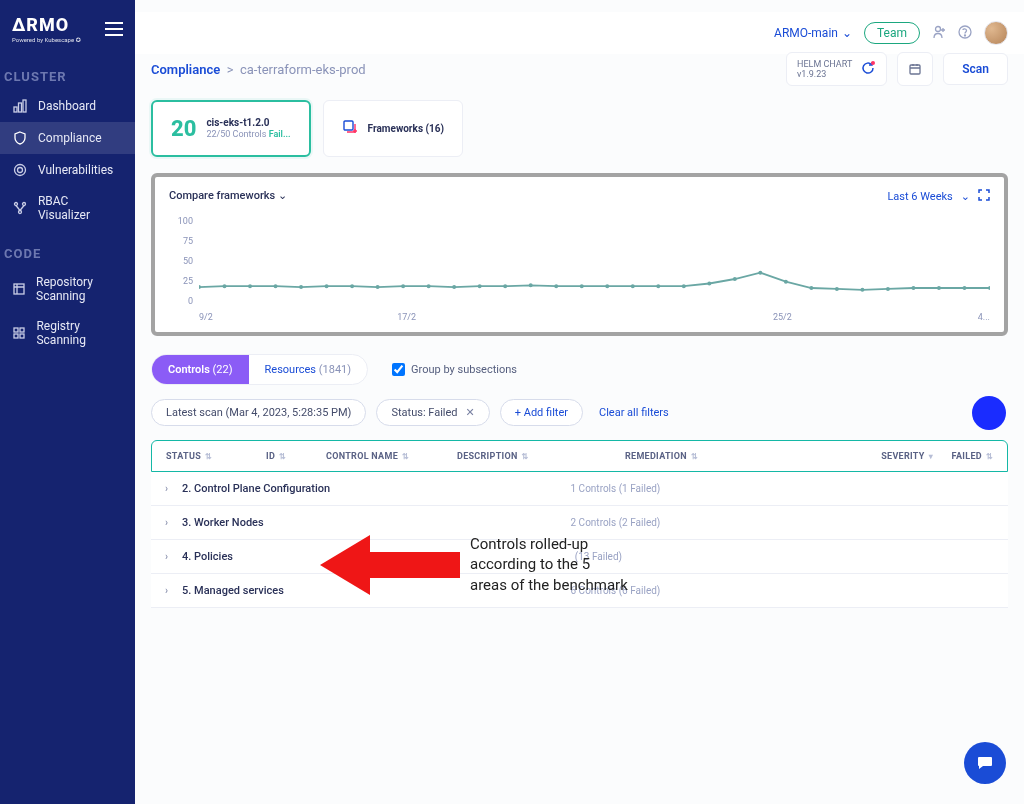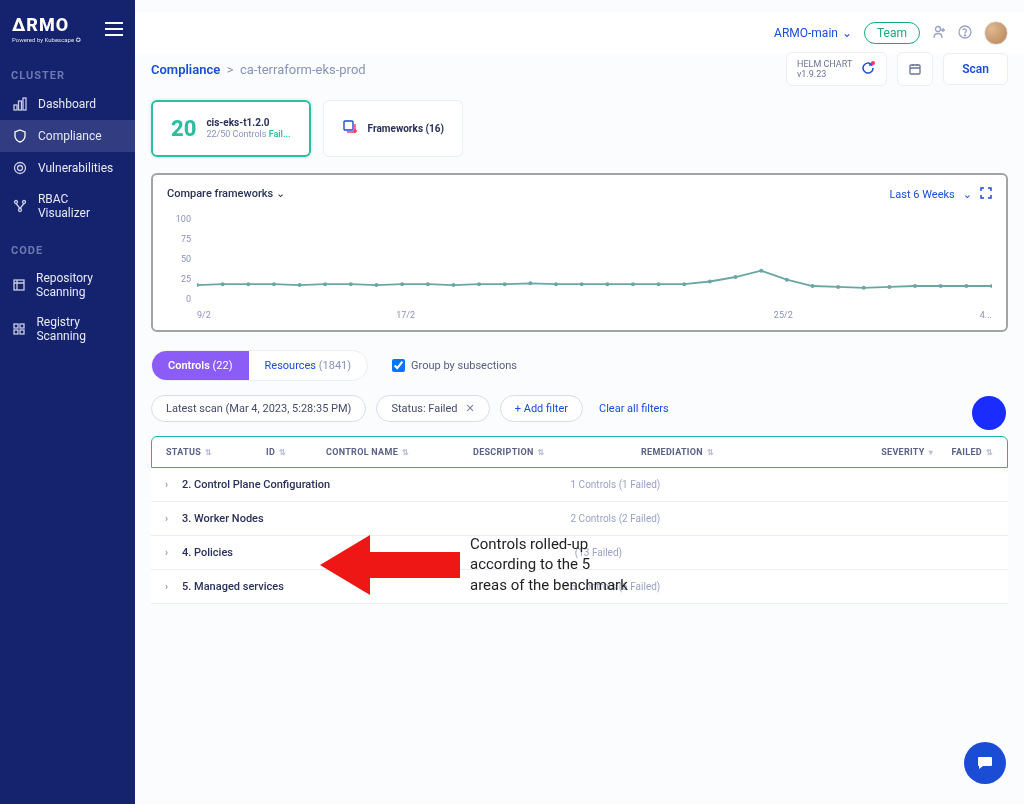--- a/index.html
+++ b/index.html
@@ -4,21 +4,21 @@
 <style>
 * { box-sizing: border-box; margin: 0; padding: 0; }
 body { font-family: -apple-system, BlinkMacSystemFont, "Segoe UI", Roboto, Helvetica, Arial, sans-serif; background: #fbfcfd; width: 1024px; height: 804px; overflow: hidden; position: relative; }
 
 .sidebar { position: absolute; left: 0; top: 0; width: 135px; height: 100%; background: #15236f; color: #fff; padding: 0; }
 .logo-block { padding: 14px 12px 10px 12px; display: flex; align-items: center; justify-content: space-between; }
 .logo-text { font-weight: 800; font-size: 18px; letter-spacing: 1px; }
 .logo-sub { font-size: 6px; opacity: .85; margin-top: 1px; }
 .hamburger { width: 18px; height: 14px; display: flex; flex-direction: column; justify-content: space-between; cursor: pointer; }
 .hamburger span { height: 2px; background: #fff; display: block; }
-.nav-section-label { font-size: 11px; font-weight: 700; color: #6d78b0; letter-spacing: 1px; padding: 16px 14px 6px 11px; }
+.nav-section-label { font-size: 13px; font-weight: 700; color: #6d78b0; letter-spacing: 1px; padding: 16px 14px 6px 4px; }
 .nav-item { display: flex; align-items: center; gap: 10px; padding: 8px 12px; font-size: 12px; color: #e6e8f5; cursor: pointer; }
 .nav-item.active { background: rgba(255,255,255,.12); }
 .nav-item .ic { width: 16px; height: 16px; display: inline-flex; align-items: center; justify-content: center; }
 
 .topbar { position: absolute; left: 135px; right: 0; top: 12px; height: 42px; background: #fff; display: flex; align-items: center; padding: 0 16px; gap: 12px; justify-content: flex-end; }
 .org-switch { color: #1a4cd6; font-size: 12px; display: flex; align-items: center; gap: 4px; cursor: pointer; }
 .team-pill { border: 1px solid #1ba77f; color: #1ba77f; padding: 3px 12px; border-radius: 14px; font-size: 12px; cursor: pointer; }
 .top-ic { color: #9aa3c4; font-size: 14px; cursor: pointer; }
 .avatar { width: 24px; height: 24px; border-radius: 50%; background: radial-gradient(circle at 30% 30%, #e0b890, #b58458); border: 1px solid #e5e7f0; cursor: pointer; }
 
@@ -36,21 +36,21 @@
 .card { background: #fff; border: 1px solid #eceef5; border-radius: 6px; padding: 14px 18px; display: flex; align-items: center; gap: 10px; font-size: 11px; }
 .card.active { border: 2px solid #2bbea0; box-shadow: 0 0 0 2px rgba(43,190,160,.08); }
 .card .big { color: #2bbea0; font-weight: 800; font-size: 22px; }
 .card .lines { line-height: 1.3; }
 .card .t1 { font-weight: 700; font-size: 10px; color: #2a3158; }
 .card .t2 { font-size: 9px; color: #8a93b8; }
 .card .t2 .fail { color: #2bbea0; font-weight: 600; }
 .card .frame-ic { color: #1a4cd6; }
 .card .frame-label { font-weight: 700; font-size: 10px; color: #2a3158; }
 
-.chart-panel { background: #fff; border: 2px solid #a3a3a3; border-radius: 6px; margin-top: 16px; padding: 12px 14px 4px 14px; position: relative; }
+.chart-panel { background: #fff; border: 4px solid #a3a3a3; border-radius: 6px; margin-top: 16px; padding: 12px 14px 4px 14px; position: relative; }
 .chart-top { display: flex; justify-content: space-between; font-size: 11px; color: #2a3158; }
 .chart-top .left { cursor: pointer; font-weight: 500; }
 .chart-top .right { color: #1a4cd6; display: flex; align-items: center; gap: 8px; cursor: pointer; }
 .chart-body { display: flex; gap: 6px; margin-top: 12px; }
 .y-axis { display: flex; flex-direction: column; justify-content: space-between; font-size: 9px; color: #8a93b8; width: 24px; text-align: right; height: 90px; }
 .plot { flex: 1; position: relative; height: 90px; }
 .x-axis { display: flex; margin-left: 30px; font-size: 9px; color: #8a93b8; padding: 6px 0; }
 .x-axis span { flex: 1; }
 
 .tabs-row { margin-top: 18px; display: flex; align-items: center; gap: 10px; }
@@ -62,21 +62,21 @@
 
 .filters-row { margin-top: 14px; display: flex; align-items: center; gap: 10px; flex-wrap: wrap; }
 .chip { border: 1px solid #d7dceb; border-radius: 18px; padding: 6px 14px; font-size: 11px; color: #444c6b; display: flex; align-items: center; gap: 8px; background: #fff; cursor: pointer; }
 .chip .x { color: #7a82a3; cursor: pointer; }
 .chip.add { color: #1a4cd6; border-color: #d7dceb; }
 .clear-link { font-size: 11px; color: #1a4cd6; cursor: pointer; margin-left: 6px; }
 
 .table-head { margin-top: 14px; background: #fff; border: 1px solid #14b8a6; border-top-left-radius: 6px; border-top-right-radius: 6px; display: flex; padding: 10px 14px; font-size: 9px; font-weight: 700; color: #5a6285; letter-spacing: .3px; text-transform: uppercase; }
 .col-status { width: 100px; }
 .col-id { width: 60px; }
-.col-name { width: 147px; }
+.col-name { width: 131px; }
 .col-desc { width: 168px; }
 .col-rem { width: 180px; }
 .col-sev { width: 80px; text-align: right; margin-left: auto; }
 .col-fail { width: 60px; text-align: right; }
 .sort-ic { color: #b7bed6; margin-left: 4px; font-size: 8px; }
 
 .group-row { background: #fff; border-bottom: 1px solid #eceef5; display: flex; align-items: center; padding: 10px 14px; font-size: 11px; color: #2a3158; cursor: pointer; position: relative; }
 .group-row .chev { color: #7a82a3; margin-right: 10px; font-size: 10px; }
 .group-row .title { font-weight: 500; flex: 0 0 auto; }
 .group-row .summary { margin-left: auto; color: #9aa3c4; font-size: 10px; position: absolute; left: 50%; transform: translateX(-10%); }

